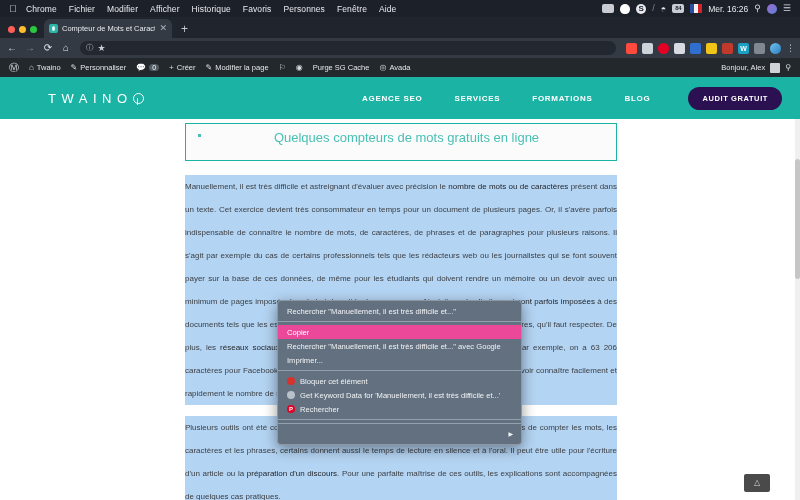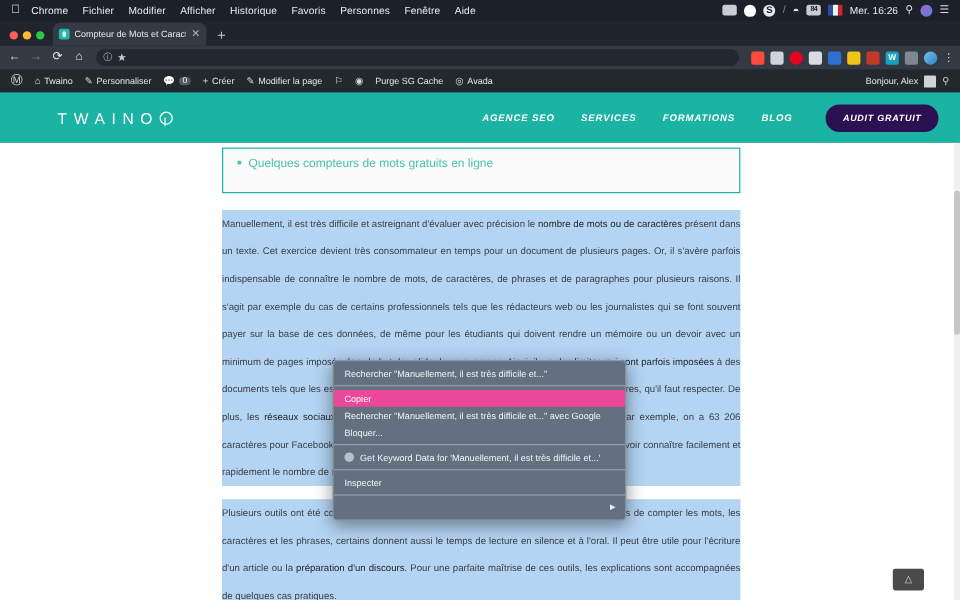--- a/index.html
+++ b/index.html
@@ -171,21 +171,21 @@
     margin-left: -2px; position: relative;
   }
   .logo-mark::before {
     content: ""; position: absolute; left: 1px; top: 0;
     width: 9px; height: 9px; border: 1.2px solid #fff; border-radius: 50%;
   }
   .logo-mark::after {
     content: ""; position: absolute; left: 5px; top: 5px;
     width: 1.2px; height: 7px; background: #fff; transform: rotate(0deg);
   }
-  .nav { margin-left: auto; display: flex; align-items: center; gap: 22px; font-style: italic; }
+  .nav { margin-left: auto; display: flex; align-items: center; gap: 32px; }
   .nav a {
     font-size: 8px; color: #ffffff; text-decoration: none;
     letter-spacing: .7px; font-weight: bold; white-space: nowrap;
   }
   .cta {
     background: #2b1152; color: #fff;
     font-size: 7.5px; font-weight: bold; letter-spacing: .6px;
     border-radius: 14px; padding: 7px 14px;
     margin-left: 6px; white-space: nowrap;
   }
@@ -204,23 +204,24 @@
   }
   .toc {
     margin-top: 4px;
     border: 1.5px solid #1bb3a4;
     background: #fbfbfb;
     padding: 6px 10px 12px 10px;
     min-height: 38px;
   }
   .toc li {
     list-style: none;
-    font-size: 10px; color: #49c0b4;
+    font-size: 13px; color: #49c0b4;
     position: relative; padding-left: 11px;
     line-height: 1.3;
+    text-align: center;
   }
   .toc li::before {
     content: ""; position: absolute; left: 2px; top: 4px;
     width: 3px; height: 3px; background: #49c0b4;
   }
   .para {
     font-size: 8px; line-height: 23px;
     color: #3c4146;
     margin-top: 14px;
     text-align: justify;
@@ -442,31 +443,36 @@
       <span class="ctx-label">Rechercher "Manuellement, il est très difficile et..."</span>
     </div>
     <div class="ctx-sep"></div>
     <div class="ctx-item sel">
       <span class="ctx-label">Copier</span>
     </div>
     <div class="ctx-item">
       <span class="ctx-label">Rechercher "Manuellement, il est très difficile et..." avec Google</span>
     </div>
     <div class="ctx-item">
-      <span class="ctx-label">Bloquer...</span>
+      <span class="ctx-label">Imprimer...</span>
     </div>
     <div class="ctx-sep"></div>
+    <div class="ctx-item">
+      <span class="ctx-ico adb"></span>
+      <span class="ctx-label">Bloquer cet élément</span>
+    </div>
     <div class="ctx-item">
       <span class="ctx-ico kw"></span>
       <span class="ctx-label">Get Keyword Data for 'Manuellement, il est très difficile et...'</span>
     </div>
+    <div class="ctx-item">
+      <span class="ctx-ico pin">P</span>
+      <span class="ctx-label">Rechercher</span>
+    </div>
     <div class="ctx-sep"></div>
-    <div class="ctx-item">
-      <span class="ctx-label">Inspecter</span>
-    </div>
     <div class="ctx-sep"></div>
     <div class="ctx-item">
       <span class="ctx-label"></span>
       <span class="ctx-arrow">▶</span>
     </div>
   </div>
 
 </div>
 
 </body></html>

